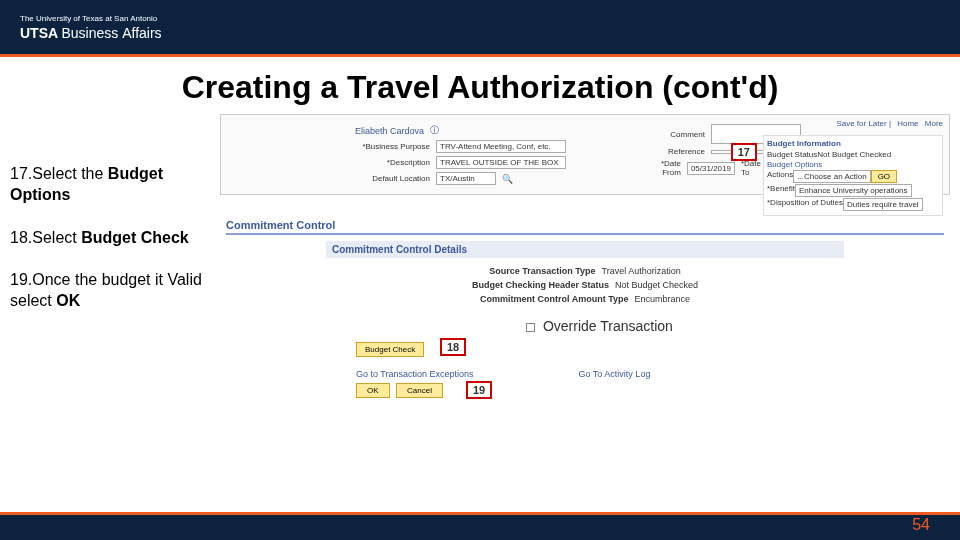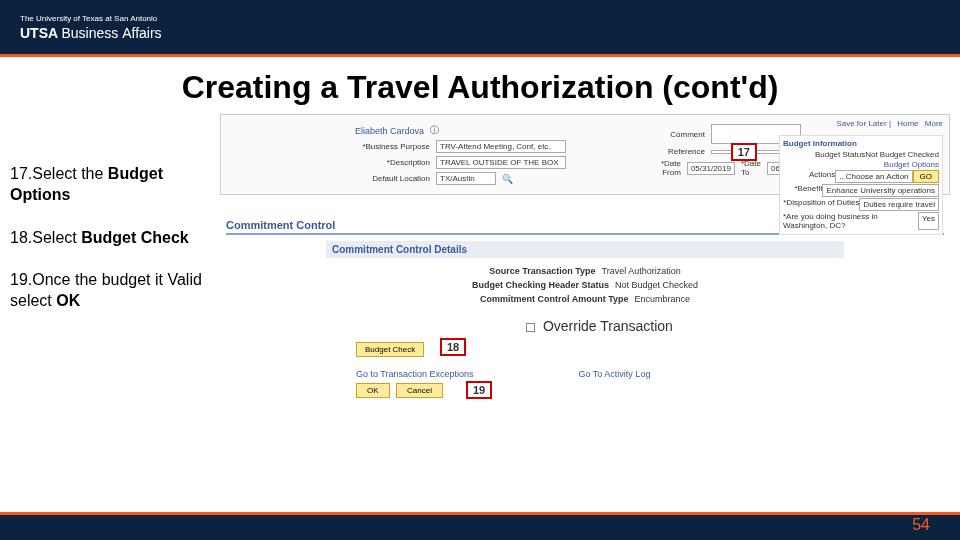--- a/index.html
+++ b/index.html
@@ -18,23 +18,23 @@
   .step { font-size: 16px; margin-bottom: 22px; line-height: 1.3; }
   .step .bold { font-weight: bold; }
   
   .screenshot-area { flex: 1; position: relative; font-size: 9px; color: #333; }
   
   .panel-top { border: 1px solid #ccc; background: #fafafa; padding: 6px; position: relative; }
   .panel-title { color: #3b5998; font-size: 11px; margin-bottom: 6px; }
   .top-links { position: absolute; right: 6px; top: 4px; font-size: 8px; color: #3b5998; }
   .top-links span { margin-left: 4px; }
   
-  .budget-info { position: absolute; right: 6px; top: 20px; width: 164px; font-size: 8px; border: 1px solid #ddd; padding: 3px; background: #fff; }
+  .budget-info { position: absolute; right: 6px; top: 20px; width: 180px; font-size: 8px; border: 1px solid #ddd; padding: 3px; background: #fff; }
   .budget-info .hdr { color: #3b5998; font-weight: bold; margin-bottom: 2px; }
-  .budget-info .row { display: flex; justify-content: flex-end; margin: 1px 0; }
+  .budget-info .row { display: flex; justify-content: flex-start; margin: 1px 0; }
   
   .form-row { display: flex; align-items: center; margin: 3px 0; gap: 6px; }
   .label { font-size: 8px; text-align: right; width: 75px; }
   .field { font-size: 8px; border: 1px solid #aaa; padding: 1px 3px; background: #fff; }
   
   .callout { border: 2px solid #c00; background: #fff; font-weight: bold; font-size: 11px; padding: 1px 5px; display: inline-block; position: absolute; }
   
   .go-btn { background: #ffeb99; border: 1px solid #c9a227; font-size: 8px; padding: 1px 6px; }
   
   .panel-mid { margin-top: 18px; padding: 6px; }
@@ -151,24 +151,20 @@
           <button class="go-btn">GO</button>
         </div>
         <div class="row">
             <span>*Benefit</span>
             <span class="field">Enhance University operations</span>
           </div>
         <div class="row">
             <span>*Disposition of Duties</span>
             <span class="field">Duties require travel</span>
           </div>
-        <div class="row">
-            <span>*Are you doing business in Washington, DC?</span>
-            <span class="field">Yes</span>
-          </div>
       </div>
 
       <div class="callout" style="top:28px; right:192px;">17</div>
     </div>
 
     <div class="panel-mid">
       <div class="cc-title">Commitment Control</div>
       <div class="cc-subtitle">Commitment Control Details</div>
       <div class="cc-row"><span class="lbl">Source Transaction Type</span><span>Travel Authorization</span></div>
       <div class="cc-row"><span class="lbl">Budget Checking Header Status</span><span>Not Budget Checked</span></div>

